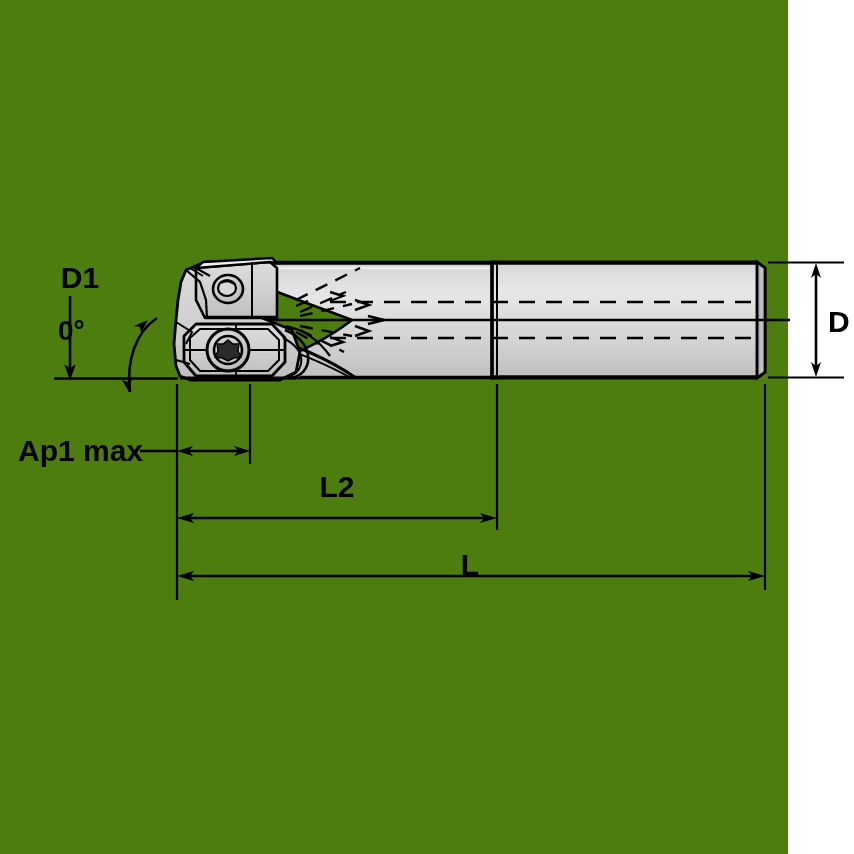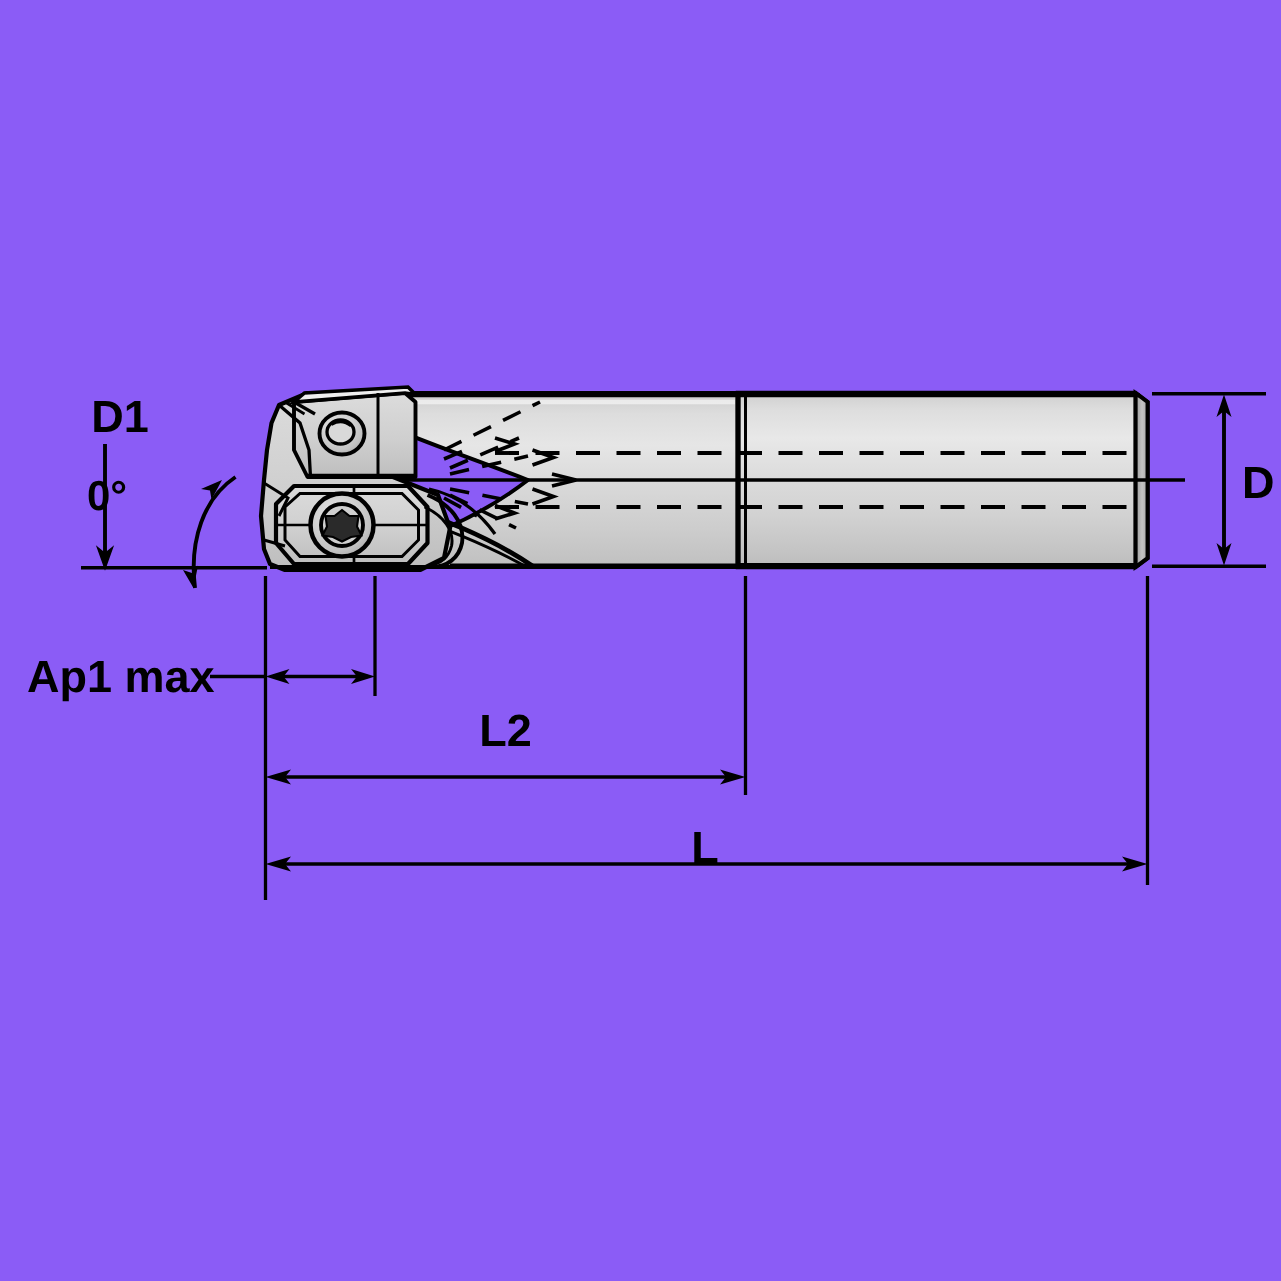--- a/index.html
+++ b/index.html
@@ -8,23 +8,23 @@
     background: #ffffff;
   }
   body {
     width: 854px;
     height: 854px;
     font-family: "Liberation Sans", sans-serif;
     overflow: hidden;
   }
   #drawing-root {
     position: relative;
-    width: 854px;
+    width: 788px;
     height: 854px;
-    background: #8b5cf6;
+    background: #4d7c0f;
   }
   svg.drawing {
     display: block;
     width: 854px;
     height: 854px;
   }
   .dim-label {
     font-family: "Liberation Sans", sans-serif;
     font-weight: bold;
     fill: #000000;

